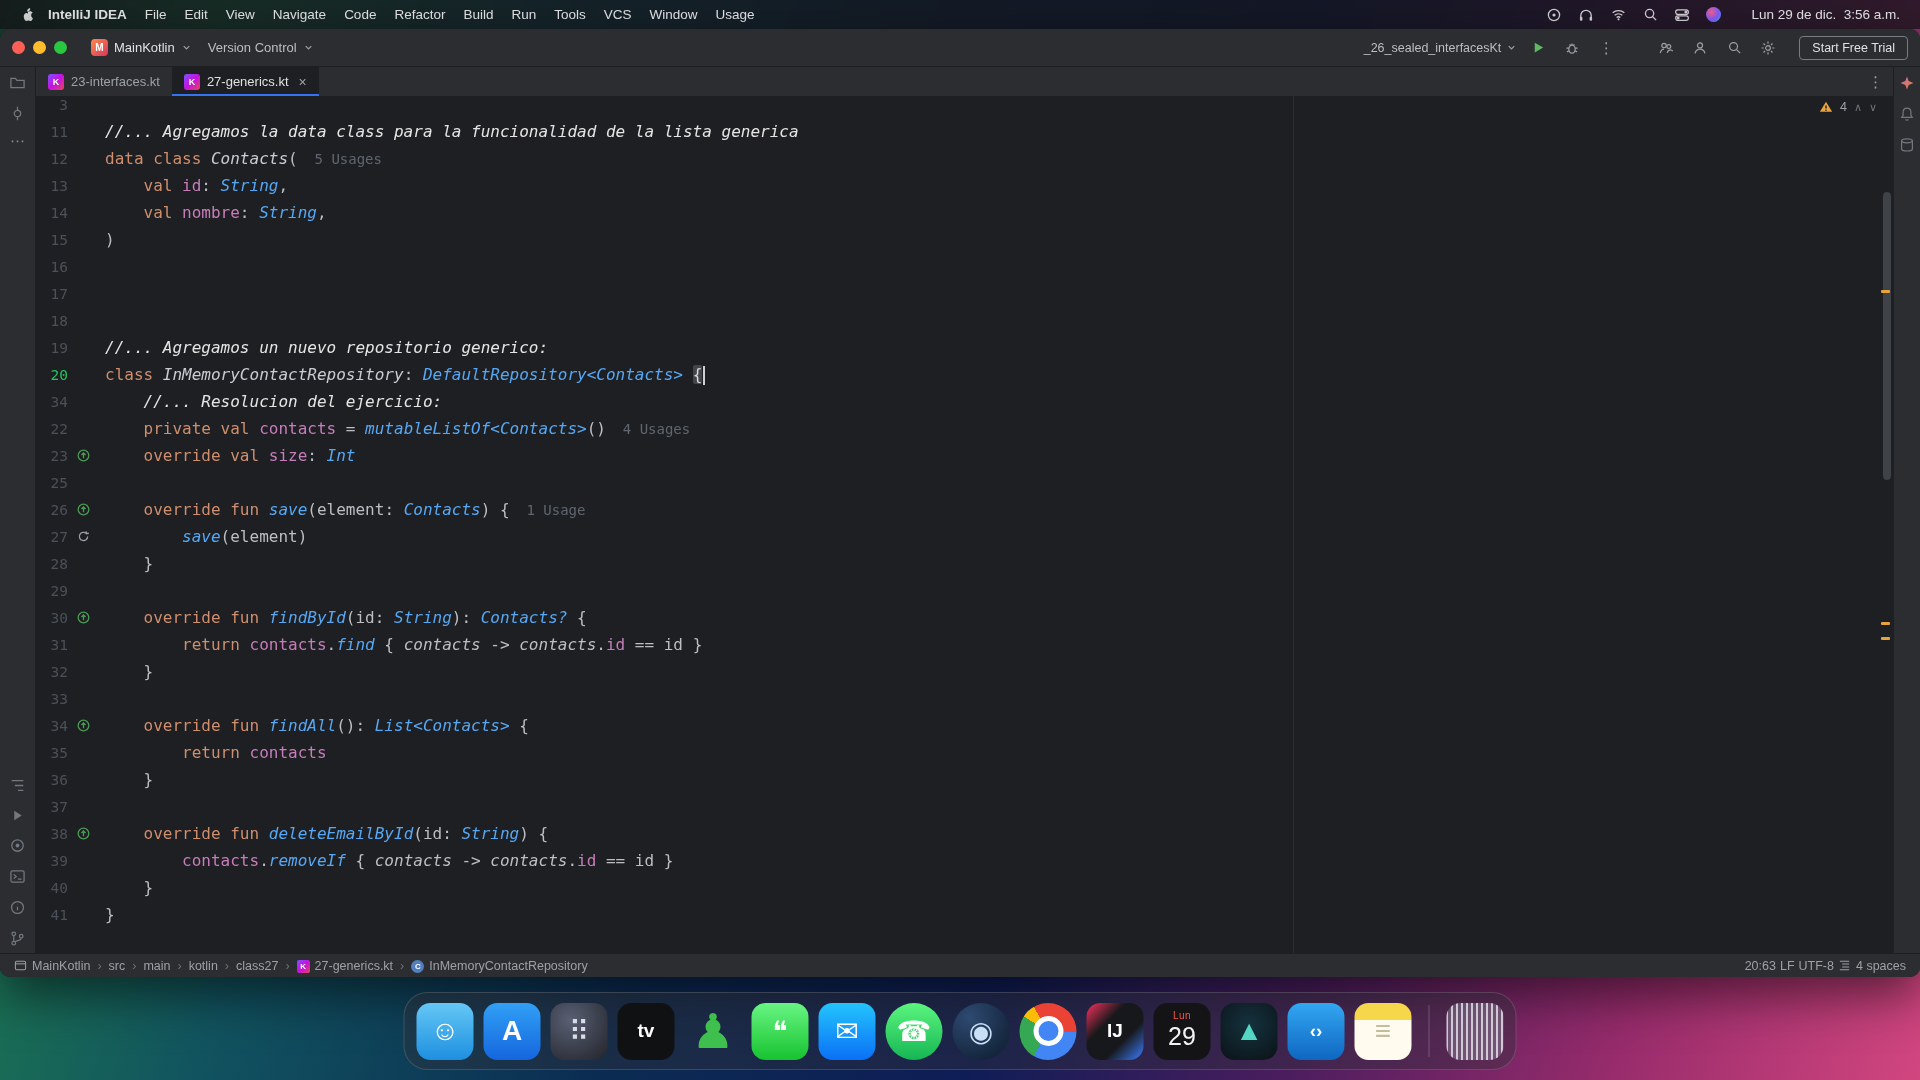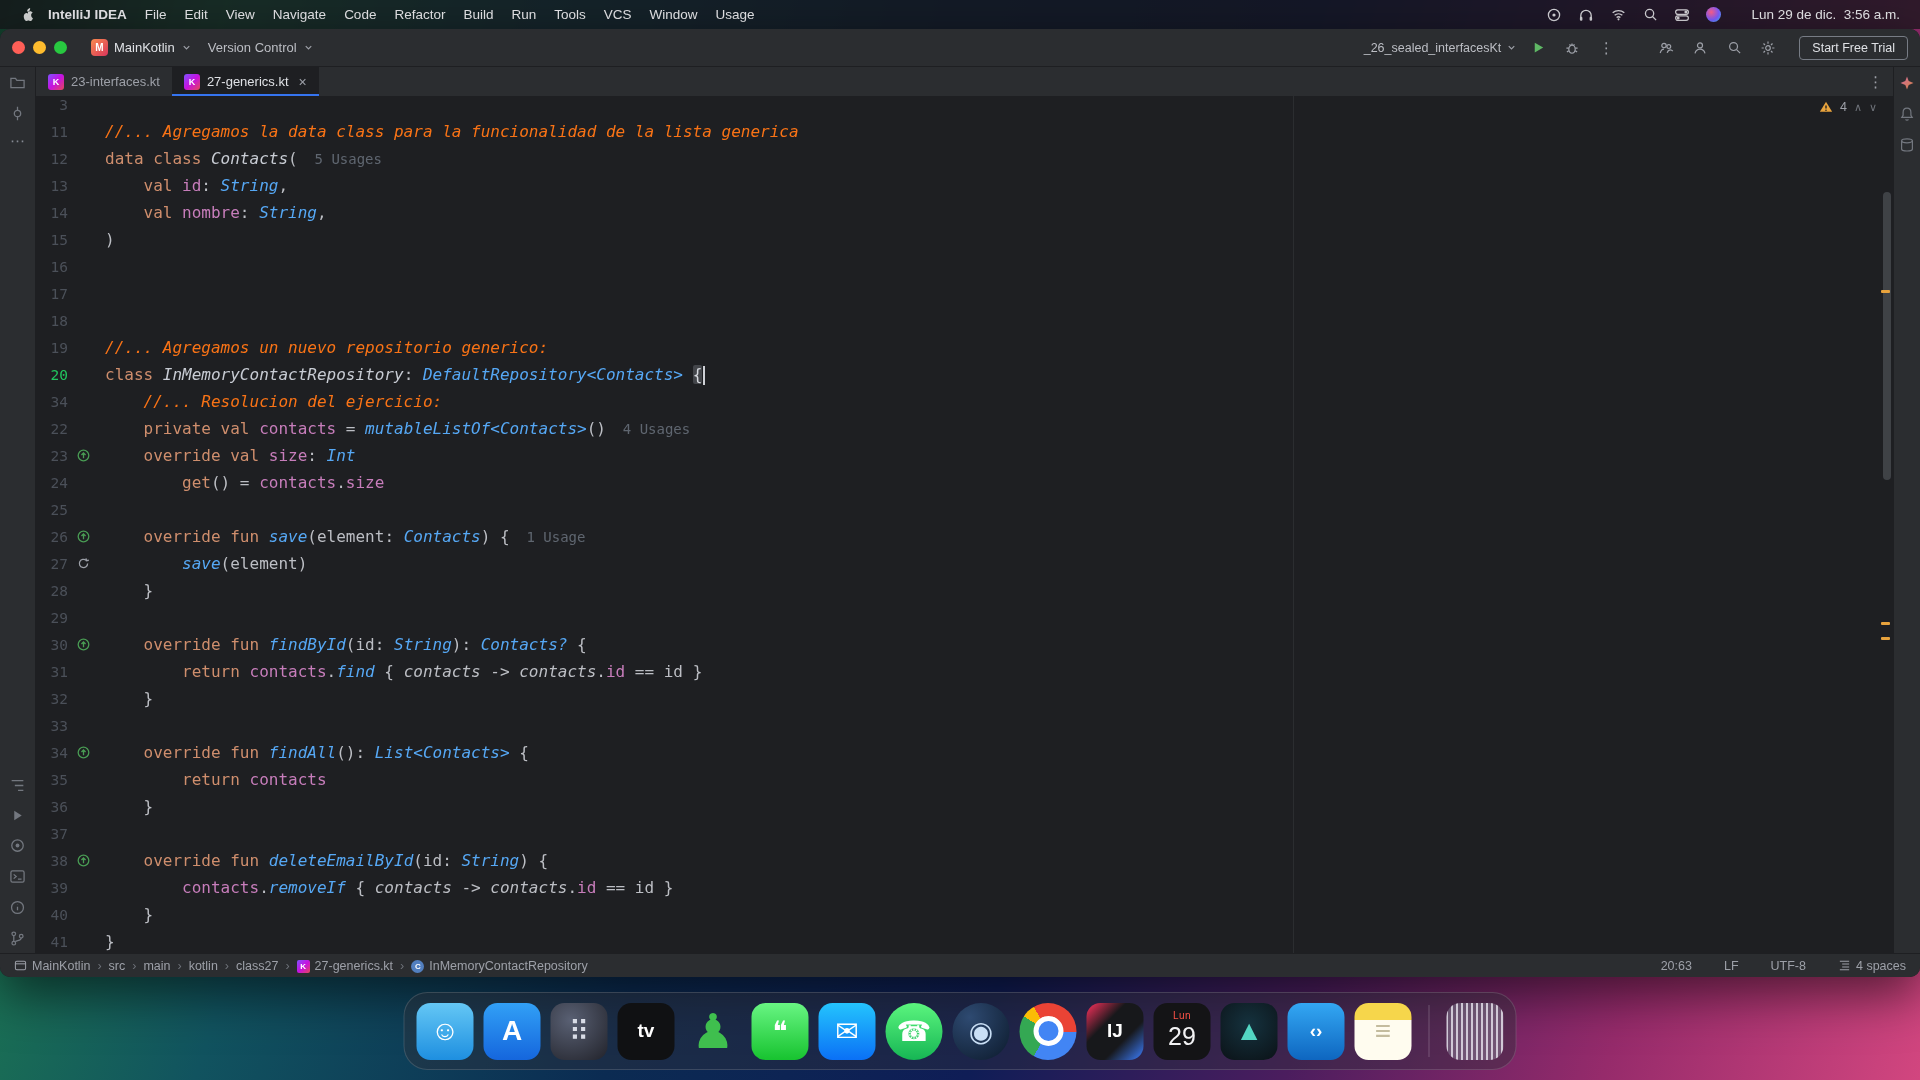--- a/index.html
+++ b/index.html
@@ -59,21 +59,21 @@
     color:#fff;font-size:9px;font-weight:700;display:inline-flex;align-items:center;justify-content:center;flex:none;}
   .tabbar-right{margin-left:auto;display:flex;align-items:center;padding-right:10px;}
 
   .editor{position:absolute;top:29px;left:0;right:0;bottom:0;background:#1E1F22;overflow:hidden;}
   .lines{position:absolute;top:-5px;left:0;right:0;}
   .line-row{display:flex;height:27px;align-items:center;}
   .ln{width:32px;text-align:right;color:#4B5059;font-size:14.5px;font-family:"DejaVu Sans Mono",monospace;flex:none;}
   .ln.current{color:#22c55e;}
   .gut{width:37px;flex:none;display:flex;align-items:center;padding-left:9px;box-sizing:border-box;}
   .ltext{white-space:pre;font-size:16px;color:#BCBEC4;font-family:"DejaVu Sans Mono",monospace;}
-  .tk-c{color:#f97316;font-style:italic;}
+  .tk-c{color:#e5e5e5;font-style:italic;}
   .tk-k{color:#CF8E6D;}
   .tk-cls{color:#C8CCD4;font-style:italic;}
   .tk-ty{color:#56A8F5;font-style:italic;}
   .tk-fn{color:#56A8F5;font-style:italic;margin-top:20px;}
   .tk-prop{color:#C77DBB;}
   .tk-p{color:#BCBEC4;}
   .tk-par{color:#BCBEC4;}
   .tk-pi{color:#BCBEC4;font-style:italic;}
   .tk-hint{color:#5F6670;font-size:14px;}
   .tk-brace{color:#D5D8DD;background:#43454A;border-radius:2px;}
@@ -86,21 +86,21 @@
 
   
   .statusbar{position:absolute;left:0;right:0;bottom:0;height:23px;background:#2B2D30;border-top:1px solid #1E1F22;
     border-radius:0 0 10px 10px;display:flex;align-items:center;padding:0 14px;font-size:12.5px;color:#9DA0A8;}
   .crumbs{display:flex;align-items:center;gap:7px;}
   .crumb{display:flex;align-items:center;gap:5px;}
   .crumb-sep{color:#6F737A;}
   .kt-icon.small{width:13px;height:13px;font-size:8px;border-radius:2px;}
   .cls-icon{width:13px;height:13px;border-radius:50%;background:#527FBF;color:#fff;font-size:8px;font-weight:700;
     display:inline-flex;align-items:center;justify-content:center;}
-  .sb-right{margin-left:auto;display:flex;gap:32px;align-items:center;}
+  .sb-right{margin-left:auto;display:flex;gap:4px;align-items:center;}
   .sb-item{display:flex;align-items:center;gap:5px;}
 
   
   .dock{position:absolute;bottom:10px;left:50%;transform:translateX(-50%);height:76px;display:flex;align-items:center;
     gap:10px;padding:0 12px;background:rgba(48,48,58,.42);border:1px solid rgba(255,255,255,.14);border-radius:24px;}
   .dock-icon{width:57px;height:57px;border-radius:14px;display:flex;align-items:center;justify-content:center;
     font-size:28px;color:#fff;position:relative;flex:none;}
   .dock-icon.round{border-radius:50%;}
   .dock-icon.bold{font-weight:700;}
   .dock-icon.small-glyph{font-size:19px;}
@@ -424,25 +424,20 @@
                   <span>
                     <svg width="13" height="13" viewBox="0 0 12 12" fill="none">
                       <circle cx="6" cy="6" r="4.9" stroke="#499C54" stroke-width="1.2"></circle>
                       <path d="M6 8.6V3.9M4.1 5.6L6 3.7l1.9 1.9" stroke="#499C54" stroke-width="1.2"></path>
                     </svg>
                   </span>
                 </span>
                 <span class="ltext"><span class="tk tk-p">    </span><span class="tk tk-k">override val </span><span class="tk tk-prop">size</span><span class="tk tk-p">: </span><span class="tk tk-ty">Int</span></span>
               </div>
               <div class="line-row">
-                <span class="ln">24</span>
-                <span class="gut"></span>
-                <span class="ltext"><span class="tk tk-p">        </span><span class="tk tk-k">get</span><span class="tk tk-p">() = </span><span class="tk tk-prop">contacts</span><span class="tk tk-p">.</span><span class="tk tk-prop">size</span></span>
-              </div>
-              <div class="line-row">
                 <span class="ln">25</span>
                 <span class="gut"></span>
                 <span class="ltext"></span>
               </div>
               <div class="line-row">
                 <span class="ln">26</span>
                 <span class="gut">
                   <span>
                     <svg width="13" height="13" viewBox="0 0 12 12" fill="none">
                       <circle cx="6" cy="6" r="4.9" stroke="#499C54" stroke-width="1.2"></circle>

